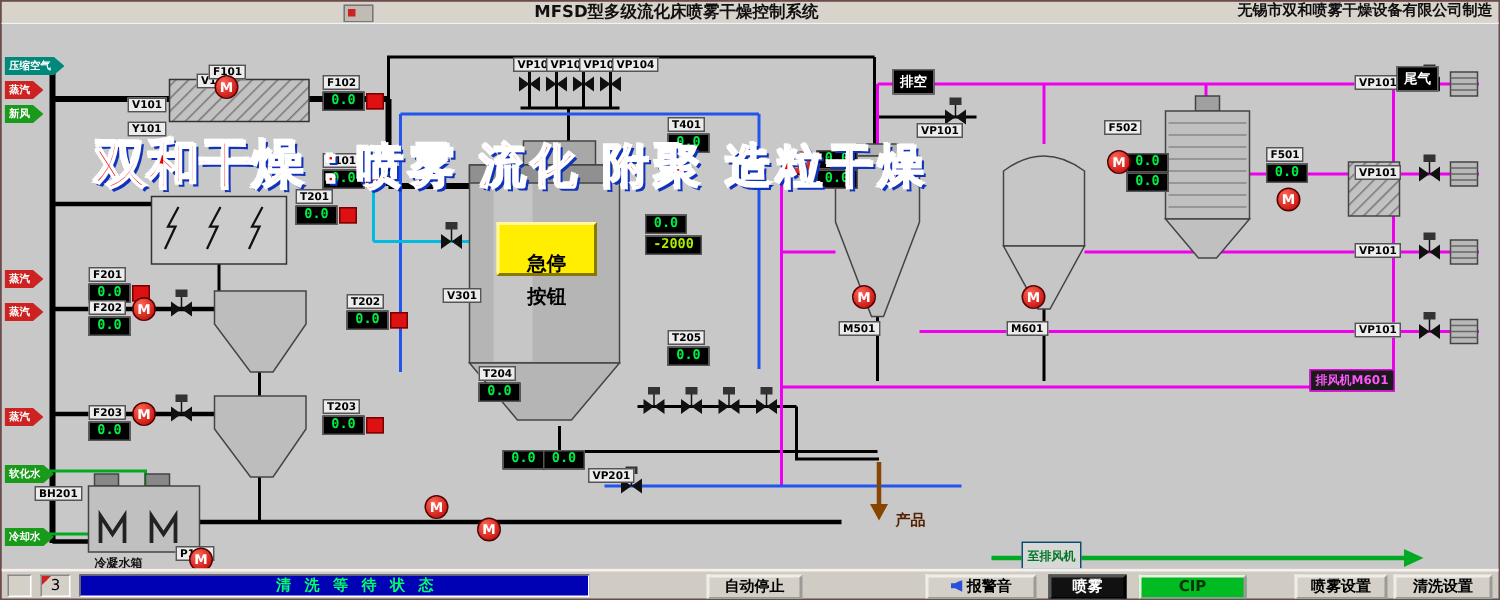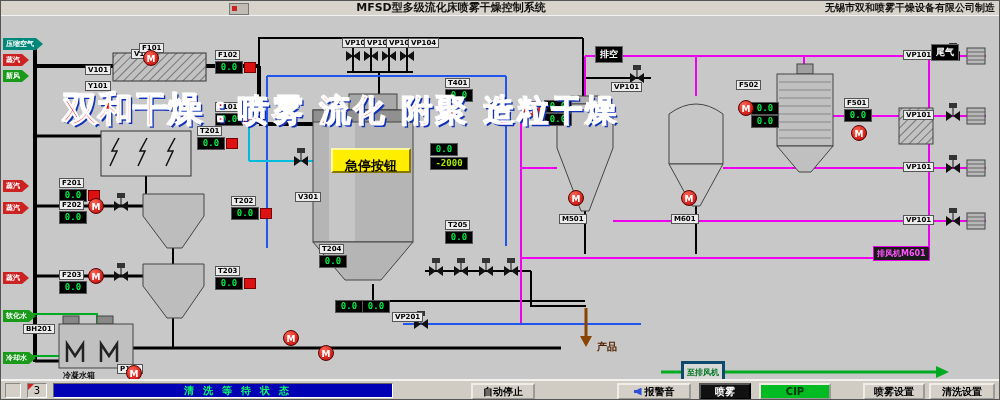--- a/index.html
+++ b/index.html
@@ -16,41 +16,41 @@
     border-top:1px solid #f2f2f2;box-sizing:border-box;}
   #pipes{position:absolute;left:0;top:0;width:1000px;height:400px;z-index:2;}
   #overlay{position:absolute;left:0;top:0;width:1000px;height:400px;z-index:4;}
   
   #watermark{position:absolute;left:62px;top:70px;z-index:8;font-weight:bold;white-space:nowrap;pointer-events:none;}
   #watermark .brand{font-size:35px;color:#ee0000;-webkit-text-stroke:1.2px #ffffff;
      text-shadow:2px 2px 0 #1133bb,-1px -1px 0 #ffffff;}
   #watermark .slogan{font-size:31px;color:#ee0000;letter-spacing:3px;-webkit-text-stroke:1.2px #ffffff;
      text-shadow:2px 2px 0 #1133bb,-1px -1px 0 #ffffff;}
   
-  #estop{position:absolute;left:330px;top:132px;width:80px;height:25px;z-index:6;background:#ffee00;
+  #estop{position:absolute;left:330px;top:132px;width:67px;height:25px;z-index:6;background:#ffee00;
     border:2px solid;border-color:#fff8a0 #887700 #887700 #fff8a0;color:#000;font-weight:bold;
-    font-size:13px;text-align:center;line-height:22px;font-family:Liberation Sans, sans-serif;padding:5px;cursor:pointer;}
+    font-size:13px;text-align:center;line-height:22px;font-family:Liberation Mono, monospace;padding:16px;cursor:pointer;}
   
   .src{position:absolute;z-index:5;color:#fff;font-size:7px;font-weight:bold;line-height:12px;height:12px;
     padding:0 9px 0 3px;white-space:nowrap;
     clip-path:polygon(0 0,calc(100% - 7px) 0,100% 50%,calc(100% - 7px) 100%,0 100%);}
   .inst{position:absolute;z-index:5;display:flex;flex-direction:column;gap:1px;align-items:flex-start;}
   .itag{background:#ececec;border:1px solid #555;font-size:7px;line-height:8px;padding:0 2px;color:#000;font-weight:bold;white-space:nowrap;}
   .vrow{display:flex;gap:1px;align-items:center;}
   .ival{background:#000;color:#00ee44;font-size:9px;line-height:11px;padding:0 3px;min-width:20px;text-align:center;
     border:1px solid #555;font-family:"DejaVu Sans Mono",monospace;font-weight:bold;}
   .ival.wide{min-width:30px;color:#aaee00;}
   .ired{width:12px;height:11px;background:#dd1111;border:1px solid #770000;box-sizing:border-box;}
   .pump{position:absolute;z-index:5;width:16px;height:16px;border-radius:50%;
     background:radial-gradient(circle at 35% 30%,#ff6655,#bb0000);border:1px solid #550000;
     color:#fff;font-size:9px;font-weight:bold;text-align:center;line-height:16px;box-sizing:border-box;cursor:pointer;}
   .lbl{position:absolute;z-index:5;white-space:nowrap;}
   .blackbox{background:#000;color:#fff;font-size:9px;font-weight:bold;padding:1px 4px;border:1px solid #666;}
   .magentabox{background:#1a1a1a;color:#ff55ff;font-size:8px;font-weight:bold;padding:1px 3px;border:1px solid #ee00ee;}
-  .greenbox{background:#d8d8d8;color:#007722;font-size:8px;font-weight:bold;padding:3px 3px;border:3px solid #0c4a6e;}
+  .greenbox{background:#d8d8d8;color:#007722;font-size:8px;font-weight:bold;padding:3px 3px;border:1px solid #0c4a6e;}
   .brownlbl{color:#552200;font-size:10px;font-weight:bold;}
   .plainlbl{color:#111;font-size:8px;font-weight:bold;}
   
   #bottombar{position:absolute;left:0;top:378px;width:1000px;height:22px;background:#d0ccc4;
     border-top:2px solid #f4f2ee;box-sizing:border-box;z-index:9;}
   .sq{position:absolute;top:2px;height:15px;background:#d4d0c8;border:1px solid;border-color:#888 #fff #fff #888;
     box-sizing:border-box;font-size:10px;text-align:center;line-height:13px;color:#000;}
   #pagebox{left:26px;width:20px;}
   #pagebox::after{content:"";position:absolute;left:0;top:0;border:3px solid transparent;border-left-color:#cc2222;border-top-color:#cc2222;}
   #cornerbox{left:4px;width:16px;}

